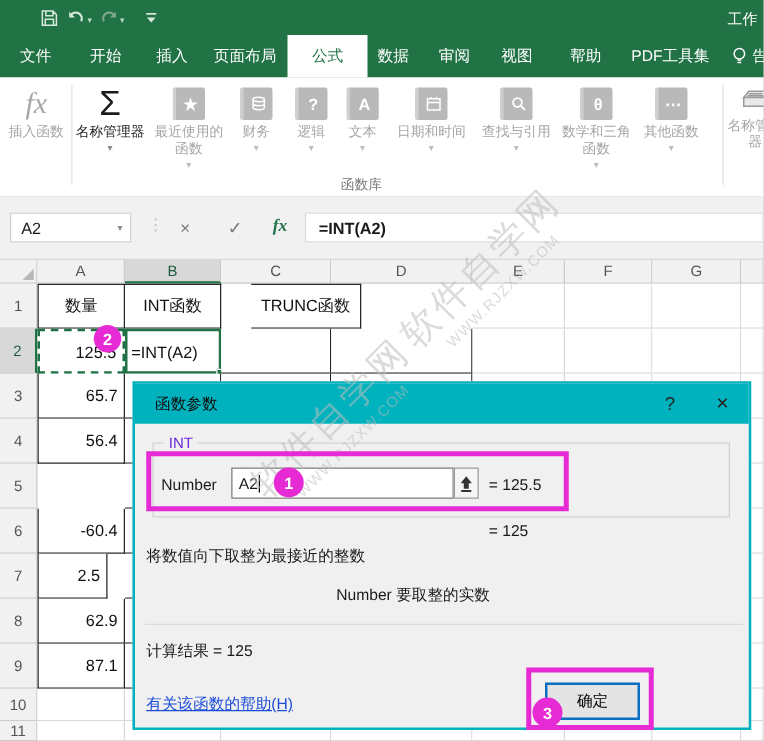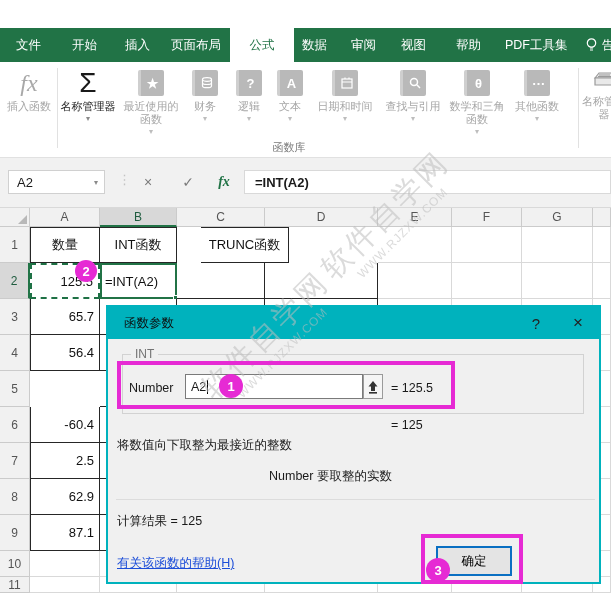--- a/index.html
+++ b/index.html
@@ -71,21 +71,21 @@
   
   .dialog{position:absolute;left:106px;top:305px;width:495px;height:279px;background:#f0f0f0;
           border:2px solid #00b2bd;z-index:30;font-size:12px;color:#1a1a1a;}
   .dlg-title{position:absolute;left:0;top:0;width:100%;height:32px;background:#00b2bd;display:flex;align-items:center;}
   .dlg-title .ttl{margin-left:16px;color:#0d0d0d;font-size:12.5px;}
   .dlg-btn{position:absolute;top:0;width:30px;height:32px;display:flex;align-items:center;justify-content:center;
            color:#222;cursor:pointer;font-size:15px;}
   .dlg-btn.help{right:48px;}
   .dlg-btn.close{right:6px;font-size:17px;}
   .dlg-fieldset{position:absolute;left:14px;top:47px;width:462px;height:60px;border:1px solid #d2d2d2;}
-  .dlg-legend{position:absolute;left:8px;top:-8px;background:#f0f0f0;padding:0 4px;font-size:12px;color:#737373;}
+  .dlg-legend{position:absolute;left:8px;top:-8px;background:#f0f0f0;padding:0 4px;font-size:12px;color:#6d28d9;}
   .num-lbl{position:absolute;left:21px;top:74px;font-size:12.5px;}
   .num-input{position:absolute;left:77px;top:67px;width:178px;height:25px;background:#fff;border:1px solid #7a7a7a;
              display:flex;align-items:center;padding-left:5px;font-size:12.5px;cursor:text;}
   .tcaret{display:inline-block;width:1px;height:14px;background:#000;margin-left:1px;}
   .range-btn{position:absolute;left:255px;top:67px;width:20px;height:25px;background:#f5f5f5;border:1px solid #9a9a9a;
              display:flex;align-items:center;justify-content:center;cursor:pointer;}
   .eq1{position:absolute;left:283px;top:74px;font-size:12.5px;}
   .eq2{position:absolute;left:283px;top:111px;font-size:12.5px;}
   .dlg-desc{position:absolute;left:9px;top:130px;font-size:12.5px;}
   .dlg-hint{position:absolute;left:161px;top:161px;font-size:12.5px;}
@@ -103,20 +103,48 @@
   .wm .small{font-size:12px;letter-spacing:1px;display:block;}
   .prect{position:absolute;border:4px solid #e62ad4;z-index:60;pointer-events:none;}
   .ann{position:absolute;width:24px;height:24px;border-radius:50%;background:#e62ad4;color:#fff;font-weight:bold;
        font-size:13px;display:flex;align-items:center;justify-content:center;z-index:65;pointer-events:none;}
 </style>
 </head>
 <body>
 
 <div id="app">
 
+  <div class="titlebar">
+    <div class="qat-btn" style="left:30px">
+      <svg width="15" height="15" viewBox="0 0 16 16">
+          <path d="M2 2h9l3 3v9H2z M5 2v4h6V2 M4.5 14v-5h7v5" fill="none" stroke="#d7e9dd" stroke-width="1.3"></path>
+        </svg>
+    </div>
+    <div class="qat-btn" style="left:52px">
+      <svg width="16" height="15" viewBox="0 0 16 16">
+          <path d="M3 6c1.5-2.5 4.5-3.5 7-2.2 2.6 1.3 3.5 4.4 2.2 6.8" fill="none" stroke="#d7e9dd" stroke-width="1.8"></path>
+          <path d="M2 2.5v5h5z" fill="#d7e9dd"></path>
+        </svg>
+    </div>
+    <span class="qat-caret" style="left:70px">▾</span>
+    <div class="qat-btn" style="left:78px">
+      <svg width="16" height="15" viewBox="0 0 16 16">
+          <path d="M13 6C11.5 3.5 8.5 2.5 6 3.8 3.4 5.1 2.5 8.2 3.8 10.6" fill="none" stroke="#7fa892" stroke-width="1.8"></path>
+          <path d="M14 2.5v5H9z" fill="#7fa892"></path>
+        </svg>
+    </div>
+    <span class="qat-caret" style="left:96px">▾</span>
+    <div class="qat-btn" style="left:112px">
+      <svg width="12" height="14" viewBox="0 0 12 14">
+          <path d="M2 4h8" stroke="#d7e9dd" stroke-width="1.4"></path>
+          <path d="M2.5 7l3.5 4 3.5-4z" fill="#d7e9dd"></path>
+        </svg>
+    </div>
+    <span class="wb-title">工作</span>
+  </div>
 
   <div class="tabrow">
     <span class="tab" style="left:10px">文件</span>
     <span class="tab" style="left:66px">开始</span>
     <span class="tab" style="left:119px">插入</span>
     <span class="tab" style="left:165px">页面布局</span>
     <span class="tab active" style="left:230px;width:64px;justify-content:center">公式</span>
     <span class="tab" style="left:296px">数据</span>
     <span class="tab" style="left:345px">审阅</span>
     <span class="tab" style="left:395px">视图</span>
@@ -313,21 +341,21 @@
       <div class="rowhdr" style="left: 0px; top: 199px; width: 30px; height: 36px;">6</div>
       <div class="cell tbl fc" style="left: 30px; top: 199px; width: 70px; height: 36px;">-60.4</div>
       <div class="cell tbl" style="left: 100px; top: 199px; width: 77px; height: 36px;"></div>
       <div class="cell tbl" style="left: 177px; top: 199px; width: 88px; height: 36px;"></div>
       <div class="cell tbl" style="left: 265px; top: 199px; width: 113px; height: 36px;"></div>
       <div class="cell" style="left: 378px; top: 199px; width: 74px; height: 36px;"></div>
       <div class="cell" style="left: 452px; top: 199px; width: 70px; height: 36px;"></div>
       <div class="cell" style="left: 522px; top: 199px; width: 71px; height: 36px;"></div>
       <div class="cell" style="left: 593px; top: 199px; width: 18px; height: 36px;"></div>
       <div class="rowhdr" style="left: 0px; top: 235px; width: 30px; height: 36px;">7</div>
-      <div class="cell tbl fc" style="left: 30px; top: 235px; width: 70px; height: 36px;">2.5</div>
+      <div class="cell tbl fc" style="left: 30px; top: 235px; width: 56px; height: 36px;">2.5</div>
       <div class="cell tbl" style="left: 100px; top: 235px; width: 77px; height: 36px;"></div>
       <div class="cell tbl" style="left: 177px; top: 235px; width: 88px; height: 36px;"></div>
       <div class="cell tbl" style="left: 265px; top: 235px; width: 113px; height: 36px;"></div>
       <div class="cell" style="left: 378px; top: 235px; width: 74px; height: 36px;"></div>
       <div class="cell" style="left: 452px; top: 235px; width: 70px; height: 36px;"></div>
       <div class="cell" style="left: 522px; top: 235px; width: 71px; height: 36px;"></div>
       <div class="cell" style="left: 593px; top: 235px; width: 18px; height: 36px;"></div>
       <div class="rowhdr" style="left: 0px; top: 271px; width: 30px; height: 36px;">8</div>
       <div class="cell tbl fc" style="left: 30px; top: 271px; width: 70px; height: 36px;">62.9</div>
       <div class="cell tbl" style="left: 100px; top: 271px; width: 77px; height: 36px;"></div>

